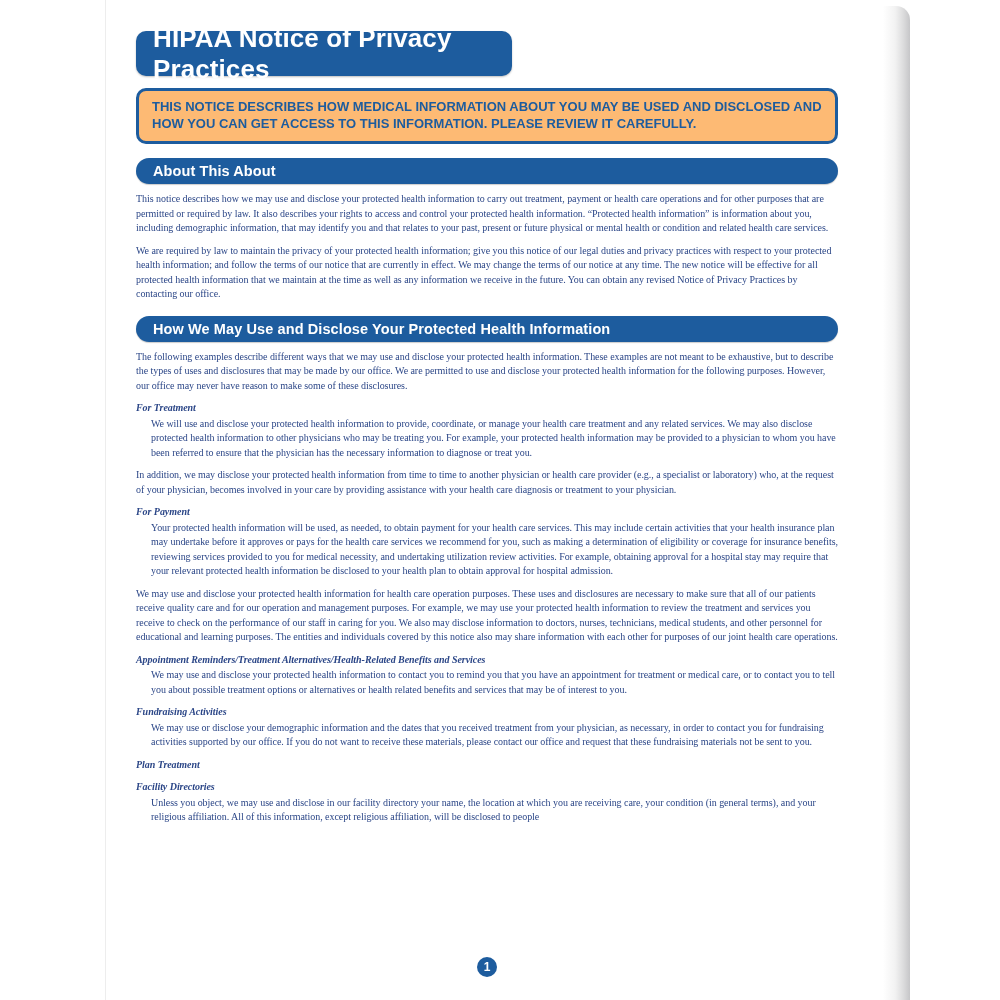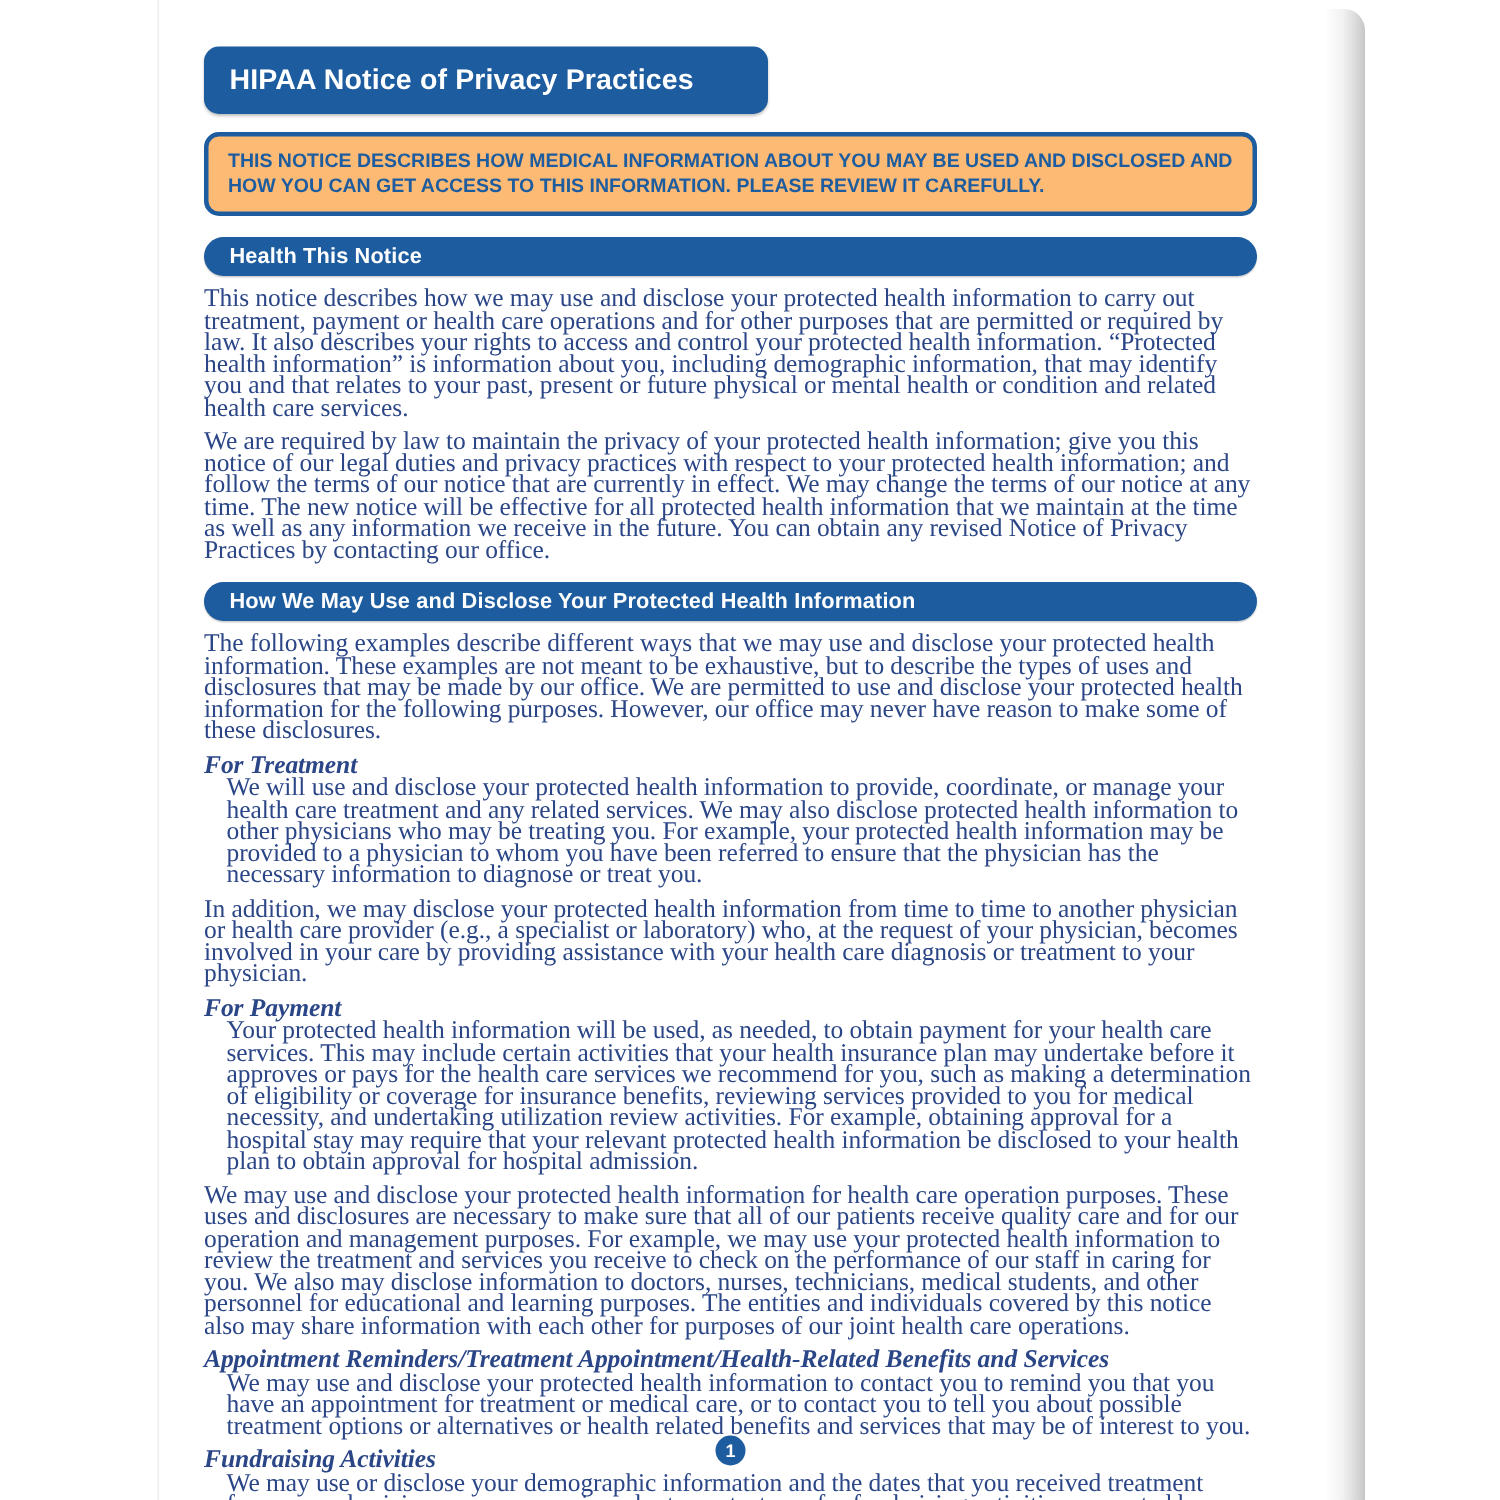--- a/index.html
+++ b/index.html
@@ -43,21 +43,21 @@
     margin-top: 31px;
     width: 376px; height: 45px;
     background: var(--accent);
     border-radius: 10px;
     display: flex; align-items: center;
     padding-left: 17px;
     box-shadow: 0 1px 2px rgba(0,0,0,.25);
   }
   .title-bar span {
     color: #ffffff;
-    font-size: 19px;
+    font-size: 26px;
     font-weight: bold;
     letter-spacing: 0.1px;
   }
   .notice-box {
     margin-top: 12px;
     border: 3px solid var(--accent);
     border-radius: 10px;
     padding: 8px 13px 9px;
     color: var(--accent);
     font-size: 13px;
@@ -76,21 +76,21 @@
   }
   .section-bar span {
     color: #ffffff;
     font-size: 14.5px;
     font-weight: bold;
     letter-spacing: 0.1px;
   }
   .body-para, .subhead {
     font-family: "Liberation Serif", serif;
     color: var(--ink);
-    font-size: 17px;
+    font-size: 10px;
     line-height: 14.5px;
     margin: 8px 0;
     letter-spacing: -0.05px;
   }
   .subhead {
     font-weight: bold;
     font-style: italic;
     margin: 8px 0 0 0;
   }
   .subhead + .body-para { margin-top: 1px; margin-left: 15px; }
@@ -122,35 +122,35 @@
       <div class="title-bar">
         <span>HIPAA Notice of Privacy Practices</span>
       </div>
 
       <div class="notice-box">
         <span>THIS NOTICE DESCRIBES HOW MEDICAL INFORMATION ABOUT YOU MAY BE USED AND DISCLOSED AND HOW YOU CAN GET ACCESS TO THIS INFORMATION. PLEASE REVIEW IT CAREFULLY.</span>
       </div>
 
       <div id="sections">
           <div class="section-bar">
-            <span>Health This Notice</span>
+            <span>About This About</span>
           </div>
           <p class="body-para">This notice describes how we may use and disclose your protected health information to carry out treatment, payment or health care operations and for other purposes that are permitted or required by law. It also describes your rights to access and control your protected health information. “Protected health information” is information about you, including demographic information, that may identify you and that relates to your past, present or future physical or mental health or condition and related health care services.</p>
           <p class="body-para">We are required by law to maintain the privacy of your protected health information; give you this notice of our legal duties and privacy practices with respect to your protected health information; and follow the terms of our notice that are currently in effect. We may change the terms of our notice at any time. The new notice will be effective for all protected health information that we maintain at the time as well as any information we receive in the future. You can obtain any revised Notice of Privacy Practices by contacting our office.</p>
           <div class="section-bar">
             <span>How We May Use and Disclose Your Protected Health Information</span>
           </div>
           <p class="body-para">The following examples describe different ways that we may use and disclose your protected health information. These examples are not meant to be exhaustive, but to describe the types of uses and disclosures that may be made by our office. We are permitted to use and disclose your protected health information for the following purposes. However, our office may never have reason to make some of these disclosures.</p>
           <p class="subhead">For Treatment</p>
           <p class="body-para">We will use and disclose your protected health information to provide, coordinate, or manage your health care treatment and any related services. We may also disclose protected health information to other physicians who may be treating you. For example, your protected health information may be provided to a physician to whom you have been referred to ensure that the physician has the necessary information to diagnose or treat you.</p>
           <p class="body-para">In addition, we may disclose your protected health information from time to time to another physician or health care provider (e.g., a specialist or laboratory) who, at the request of your physician, becomes involved in your care by providing assistance with your health care diagnosis or treatment to your physician.</p>
           <p class="subhead">For Payment</p>
           <p class="body-para">Your protected health information will be used, as needed, to obtain payment for your health care services. This may include certain activities that your health insurance plan may undertake before it approves or pays for the health care services we recommend for you, such as making a determination of eligibility or coverage for insurance benefits, reviewing services provided to you for medical necessity, and undertaking utilization review activities. For example, obtaining approval for a hospital stay may require that your relevant protected health information be disclosed to your health plan to obtain approval for hospital admission.</p>
           <p class="body-para">We may use and disclose your protected health information for health care operation purposes. These uses and disclosures are necessary to make sure that all of our patients receive quality care and for our operation and management purposes. For example, we may use your protected health information to review the treatment and services you receive to check on the performance of our staff in caring for you. We also may disclose information to doctors, nurses, technicians, medical students, and other personnel for educational and learning purposes. The entities and individuals covered by this notice also may share information with each other for purposes of our joint health care operations.</p>
-          <p class="subhead">Appointment Reminders/Treatment Appointment/Health-Related Benefits and Services</p>
+          <p class="subhead">Appointment Reminders/Treatment Alternatives/Health-Related Benefits and Services</p>
           <p class="body-para">We may use and disclose your protected health information to contact you to remind you that you have an appointment for treatment or medical care, or to contact you to tell you about possible treatment options or alternatives or health related benefits and services that may be of interest to you.</p>
           <p class="subhead">Fundraising Activities</p>
           <p class="body-para">We may use or disclose your demographic information and the dates that you received treatment from your physician, as necessary, in order to contact you for fundraising activities supported by our office. If you do not want to receive these materials, please contact our office and request that these fundraising materials not be sent to you.</p>
           <p class="subhead">Plan Treatment</p>
           <p class="subhead">Facility Directories</p>
           <p class="body-para">Unless you object, we may use and disclose in our facility directory your name, the location at which you are receiving care, your condition (in general terms), and your religious affiliation. All of this information, except religious affiliation, will be disclosed to people</p>
         </div>
 
     </div>
 

